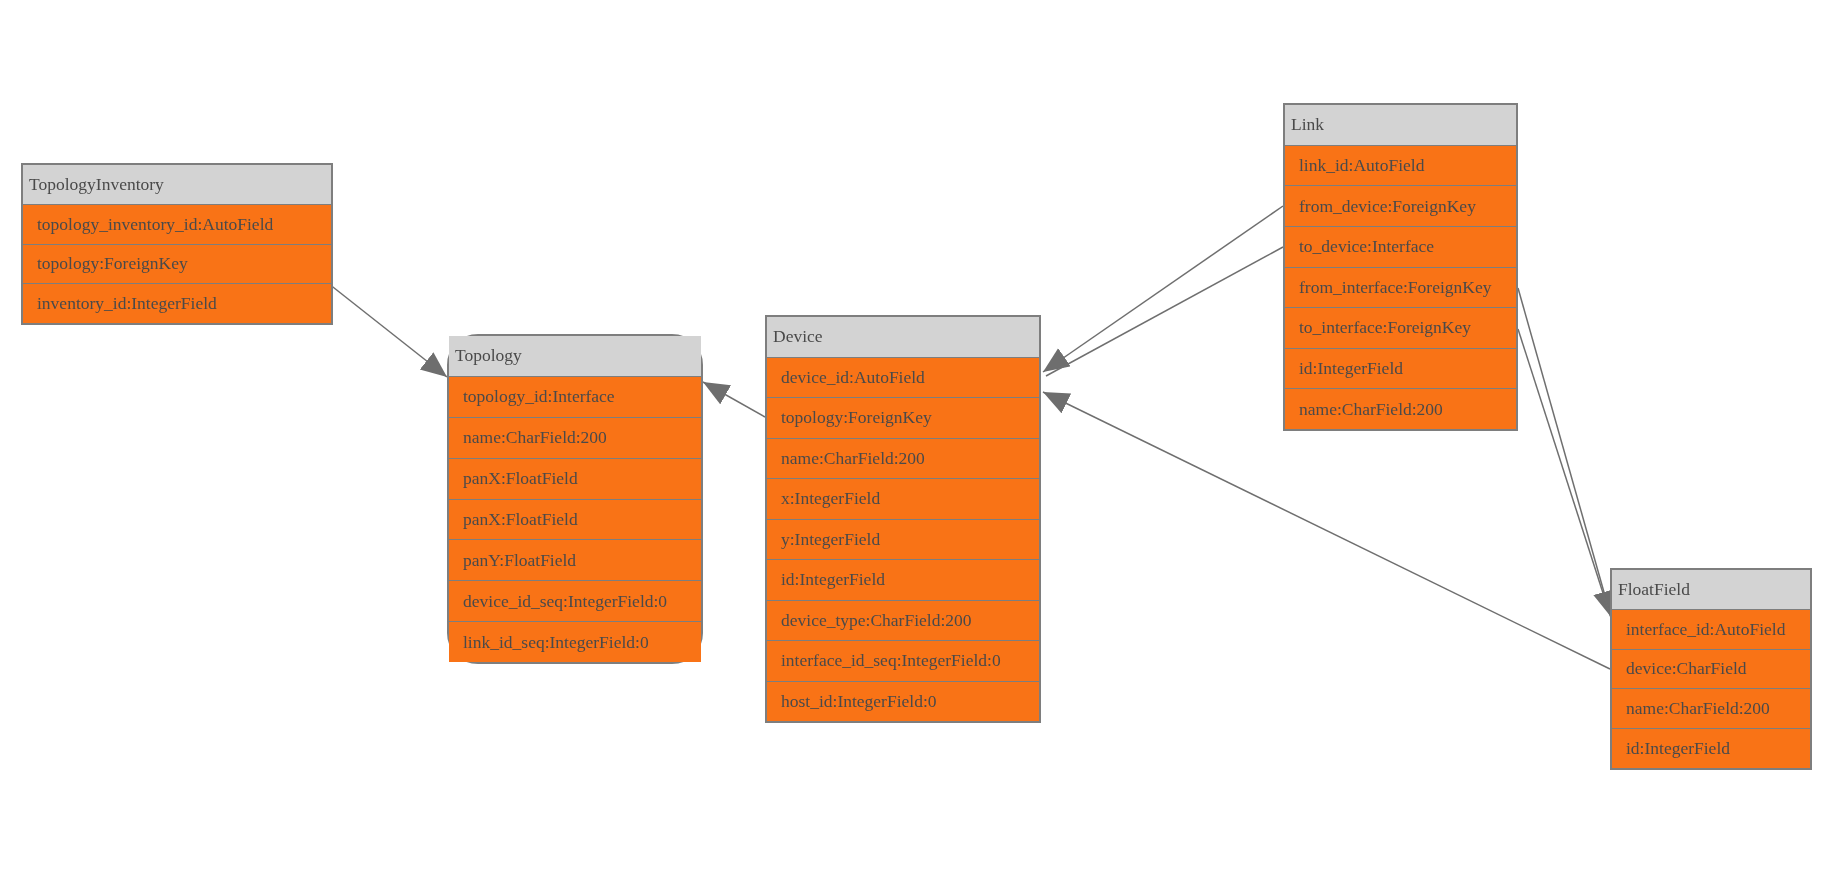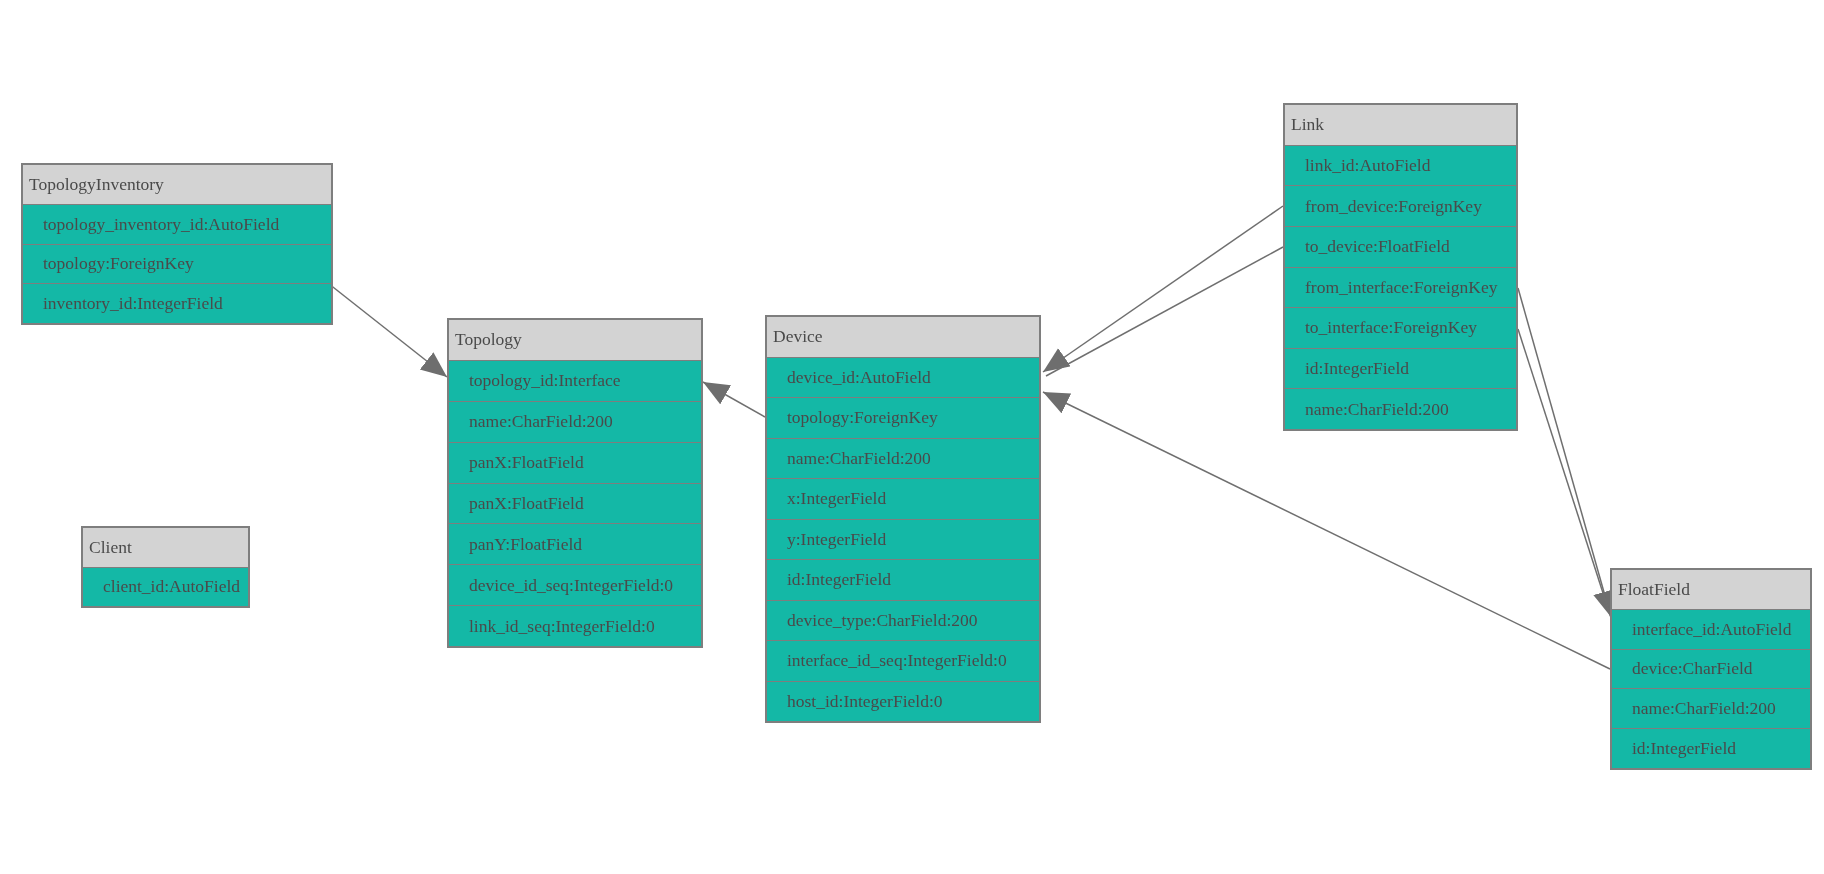--- a/index.html
+++ b/index.html
@@ -36,31 +36,31 @@
     background: #d3d3d3;
     border-bottom: 1.5px solid #7e7e7e;
     white-space: nowrap;
     overflow: hidden;
   }
   .entity .rows { display: contents; }
   .entity .row {
     flex: 1;
     display: flex;
     align-items: center;
-    padding-left: 20px;
+    padding-left: 14px;
     border-bottom: 1.5px solid #7e7e7e;
-    background: #14b8a6;
+    background: #f97316;
     white-space: nowrap;
     overflow: hidden;
   }
   .entity .rows .row:last-child { border-bottom: none; }
 
   
   .e-0 { left: 21px;   top: 163px; width: 312px; height: 162px; }
-  .e-1 { left: 447px;  top: 318px; width: 256px; height: 330px; }
+  .e-1 { left: 447px;  top: 334px; width: 256px; height: 330px; border-radius: 31px; }
   .e-2 { left: 81px;   top: 526px; width: 169px; height: 82px;  }
   .e-3 { left: 765px;  top: 315px; width: 276px; height: 408px; }
   .e-4 { left: 1283px; top: 103px; width: 235px; height: 328px; }
   .e-5 { left: 1610px; top: 568px; width: 202px; height: 202px; }
 
   .connectors line {
     stroke: #6f6f6f;
     stroke-width: 1.5;
     fill: none;
   }
@@ -88,33 +88,29 @@
   <div class="entity e-0">
     <div class="header">TopologyInventory</div>
     <div class="rows"><div class="row">topology_inventory_id:AutoField</div><div class="row">topology:ForeignKey</div><div class="row">inventory_id:IntegerField</div></div>
   </div>
 
   <div class="entity e-1">
     <div class="header">Topology</div>
     <div class="rows"><div class="row">topology_id:Interface</div><div class="row">name:CharField:200</div><div class="row">panX:FloatField</div><div class="row">panX:FloatField</div><div class="row">panY:FloatField</div><div class="row">device_id_seq:IntegerField:0</div><div class="row">link_id_seq:IntegerField:0</div></div>
   </div>
 
-  <div class="entity e-2">
-    <div class="header">Client</div>
-    <div class="rows"><div class="row">client_id:AutoField</div></div>
-  </div>
 
   <div class="entity e-3">
     <div class="header">Device</div>
     <div class="rows"><div class="row">device_id:AutoField</div><div class="row">topology:ForeignKey</div><div class="row">name:CharField:200</div><div class="row">x:IntegerField</div><div class="row">y:IntegerField</div><div class="row">id:IntegerField</div><div class="row">device_type:CharField:200</div><div class="row">interface_id_seq:IntegerField:0</div><div class="row">host_id:IntegerField:0</div></div>
   </div>
 
   <div class="entity e-4">
     <div class="header">Link</div>
-    <div class="rows"><div class="row">link_id:AutoField</div><div class="row">from_device:ForeignKey</div><div class="row">to_device:FloatField</div><div class="row">from_interface:ForeignKey</div><div class="row">to_interface:ForeignKey</div><div class="row">id:IntegerField</div><div class="row">name:CharField:200</div></div>
+    <div class="rows"><div class="row">link_id:AutoField</div><div class="row">from_device:ForeignKey</div><div class="row">to_device:Interface</div><div class="row">from_interface:ForeignKey</div><div class="row">to_interface:ForeignKey</div><div class="row">id:IntegerField</div><div class="row">name:CharField:200</div></div>
   </div>
 
   <div class="entity e-5">
     <div class="header">FloatField</div>
     <div class="rows"><div class="row">interface_id:AutoField</div><div class="row">device:CharField</div><div class="row">name:CharField:200</div><div class="row">id:IntegerField</div></div>
   </div>
 
 </div>
 
 </body></html>

